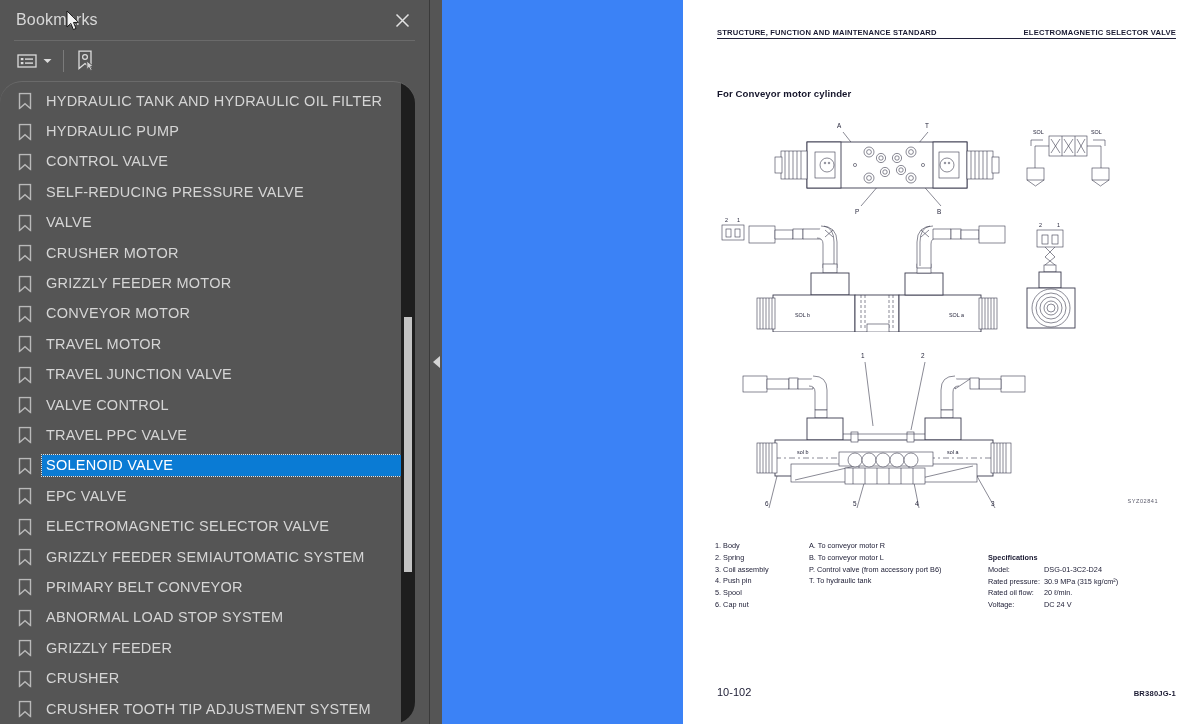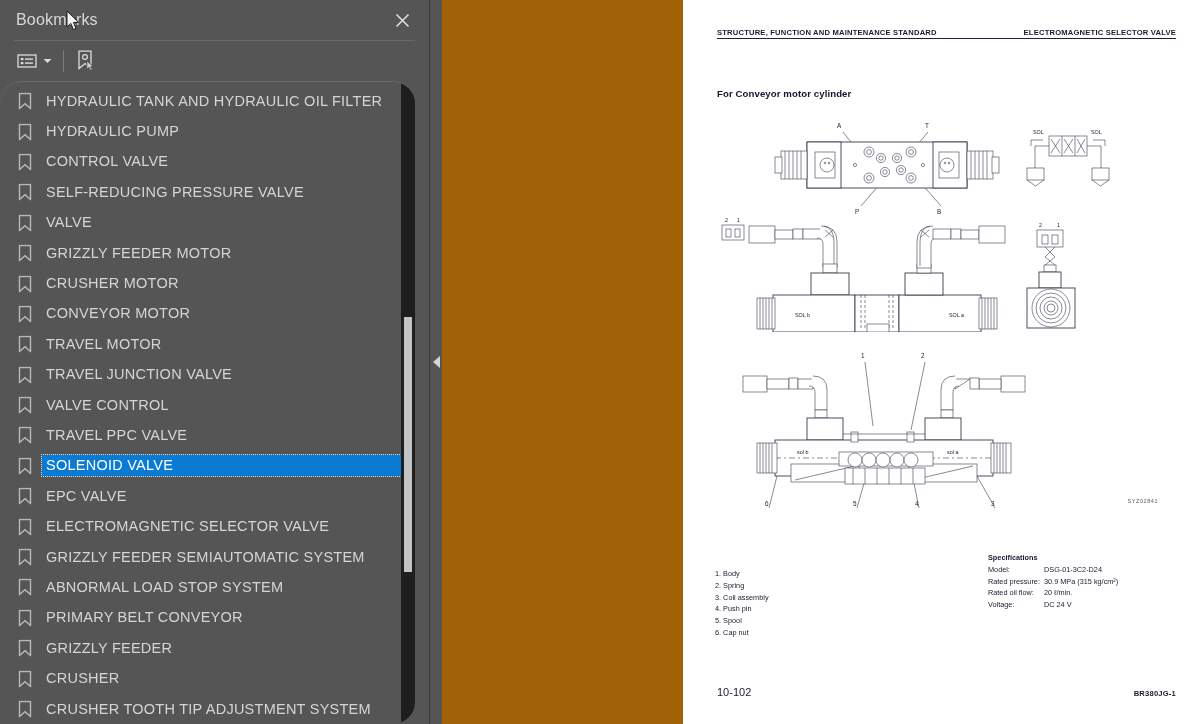--- a/index.html
+++ b/index.html
@@ -94,21 +94,21 @@
   }
   .splitter .arrow {
     width: 0; height: 0;
     border-top: 6px solid transparent;
     border-bottom: 6px solid transparent;
     border-right: 7px solid #d6d6d6;
   }
 
   
   .viewer {
-    flex: 1 1 auto; height: 724px; background: #a16207;
+    flex: 1 1 auto; height: 724px; background: #3b82f6;
     position: relative; display: flex; justify-content: flex-end;
   }
 
   
   .page {
     width: 517px; height: 724px; background: #ffffff;
     position: relative; color: #1a1a2e;
     font-family: "Liberation Sans", sans-serif;
   }
   .pg-header {
@@ -124,21 +124,21 @@
   }
 
   .fig { position: absolute; }
   .figcode {
     position: absolute; right: 42px; top: 498px;
     font-size: 5.6px; color: #5b5b6b; letter-spacing: .5px;
   }
 
   
   .legend {
-    position: absolute; left: 32px; top: 568px; display: flex; gap: 16px;
+    position: absolute; left: 32px; top: 540px; display: flex; gap: 16px;
     font-size: 7.3px; color: #1b1b33; line-height: 1.62;
   }
   .legend .col1 { width: 78px; }
   .legend .col2 { width: 268px; }
   .specbox {
     position: absolute; left: 305px; top: 552px;
     font-size: 7.3px; color: #1b1b33; line-height: 1.62;
   }
   .specbox .srow { display: flex; align-items: flex-end; }
   .specbox .sk { width: 56px; }
@@ -235,32 +235,32 @@
           <div class="bm-row">
             <span class="bm-icon"><svg width="14" height="17" viewBox="0 0 14 17">
                 <path d="M1.5 1 H12.5 V16 L7 11.2 L1.5 16 Z" fill="none" stroke="#b9b9b9" stroke-width="1.4"></path>
               </svg></span>
             <span class="bm-label">VALVE</span>
           </div>
           <div class="bm-row">
             <span class="bm-icon"><svg width="14" height="17" viewBox="0 0 14 17">
                 <path d="M1.5 1 H12.5 V16 L7 11.2 L1.5 16 Z" fill="none" stroke="#b9b9b9" stroke-width="1.4"></path>
               </svg></span>
+            <span class="bm-label">CRUSHER MOTOR</span>
+          </div>
+          <div class="bm-row">
+            <span class="bm-icon"><svg width="14" height="17" viewBox="0 0 14 17">
+                <path d="M1.5 1 H12.5 V16 L7 11.2 L1.5 16 Z" fill="none" stroke="#b9b9b9" stroke-width="1.4"></path>
+              </svg></span>
             <span class="bm-label">GRIZZLY FEEDER MOTOR</span>
           </div>
           <div class="bm-row">
             <span class="bm-icon"><svg width="14" height="17" viewBox="0 0 14 17">
                 <path d="M1.5 1 H12.5 V16 L7 11.2 L1.5 16 Z" fill="none" stroke="#b9b9b9" stroke-width="1.4"></path>
               </svg></span>
-            <span class="bm-label">CRUSHER MOTOR</span>
-          </div>
-          <div class="bm-row">
-            <span class="bm-icon"><svg width="14" height="17" viewBox="0 0 14 17">
-                <path d="M1.5 1 H12.5 V16 L7 11.2 L1.5 16 Z" fill="none" stroke="#b9b9b9" stroke-width="1.4"></path>
-              </svg></span>
             <span class="bm-label">CONVEYOR MOTOR</span>
           </div>
           <div class="bm-row">
             <span class="bm-icon"><svg width="14" height="17" viewBox="0 0 14 17">
                 <path d="M1.5 1 H12.5 V16 L7 11.2 L1.5 16 Z" fill="none" stroke="#b9b9b9" stroke-width="1.4"></path>
               </svg></span>
             <span class="bm-label">TRAVEL MOTOR</span>
           </div>
           <div class="bm-row">
             <span class="bm-icon"><svg width="14" height="17" viewBox="0 0 14 17">
@@ -301,27 +301,27 @@
           <div class="bm-row">
             <span class="bm-icon"><svg width="14" height="17" viewBox="0 0 14 17">
                 <path d="M1.5 1 H12.5 V16 L7 11.2 L1.5 16 Z" fill="none" stroke="#b9b9b9" stroke-width="1.4"></path>
               </svg></span>
             <span class="bm-label">GRIZZLY FEEDER SEMIAUTOMATIC SYSTEM</span>
           </div>
           <div class="bm-row">
             <span class="bm-icon"><svg width="14" height="17" viewBox="0 0 14 17">
                 <path d="M1.5 1 H12.5 V16 L7 11.2 L1.5 16 Z" fill="none" stroke="#b9b9b9" stroke-width="1.4"></path>
               </svg></span>
+            <span class="bm-label">PRIMARY BELT CONVEYOR</span>
+          </div>
+          <div class="bm-row">
+            <span class="bm-icon"><svg width="14" height="17" viewBox="0 0 14 17">
+                <path d="M1.5 1 H12.5 V16 L7 11.2 L1.5 16 Z" fill="none" stroke="#b9b9b9" stroke-width="1.4"></path>
+              </svg></span>
             <span class="bm-label">ABNORMAL LOAD STOP SYSTEM</span>
-          </div>
-          <div class="bm-row">
-            <span class="bm-icon"><svg width="14" height="17" viewBox="0 0 14 17">
-                <path d="M1.5 1 H12.5 V16 L7 11.2 L1.5 16 Z" fill="none" stroke="#b9b9b9" stroke-width="1.4"></path>
-              </svg></span>
-            <span class="bm-label">PRIMARY BELT CONVEYOR</span>
           </div>
           <div class="bm-row">
             <span class="bm-icon"><svg width="14" height="17" viewBox="0 0 14 17">
                 <path d="M1.5 1 H12.5 V16 L7 11.2 L1.5 16 Z" fill="none" stroke="#b9b9b9" stroke-width="1.4"></path>
               </svg></span>
             <span class="bm-label">GRIZZLY FEEDER</span>
           </div>
           <div class="bm-row">
             <span class="bm-icon"><svg width="14" height="17" viewBox="0 0 14 17">
                 <path d="M1.5 1 H12.5 V16 L7 11.2 L1.5 16 Z" fill="none" stroke="#b9b9b9" stroke-width="1.4"></path>
@@ -571,20 +571,26 @@
       <div class="figcode">SYZ02841</div>
 
       <div class="legend">
         <div class="col1" id="legend-parts">
             <div>1. Body</div>
             <div>2. Spring</div>
             <div>3. Coil assembly</div>
             <div>4. Push pin</div>
             <div>5. Spool</div>
             <div>6. Cap nut</div>
+          </div>
+        <div class="col2" id="legend-ports">
+            <div>A. To conveyor motor R</div>
+            <div>B. To conveyor motor L</div>
+            <div>P. Control valve (from accessory port B6)</div>
+            <div>T. To hydraulic tank</div>
           </div>
       </div>
 
       <div class="specbox">
         <div class="shead">Specifications</div>
         <div id="spec-rows">
             <div class="srow">
               <span class="sk">Model:</span>
               <span class="sv">DSG-01-3C2-D24</span>
             </div>

